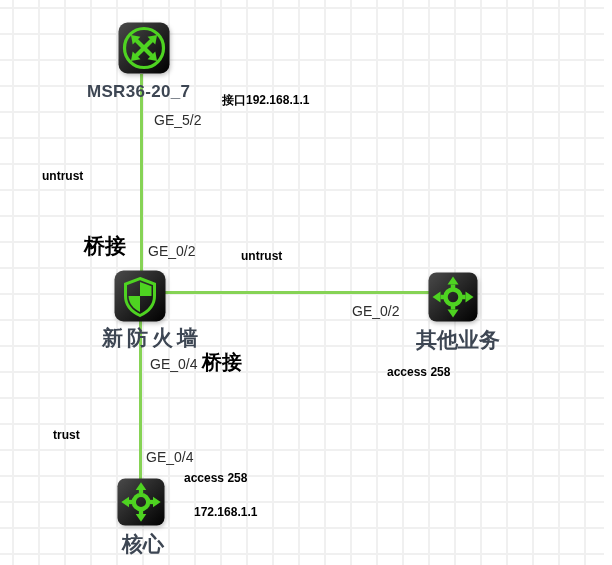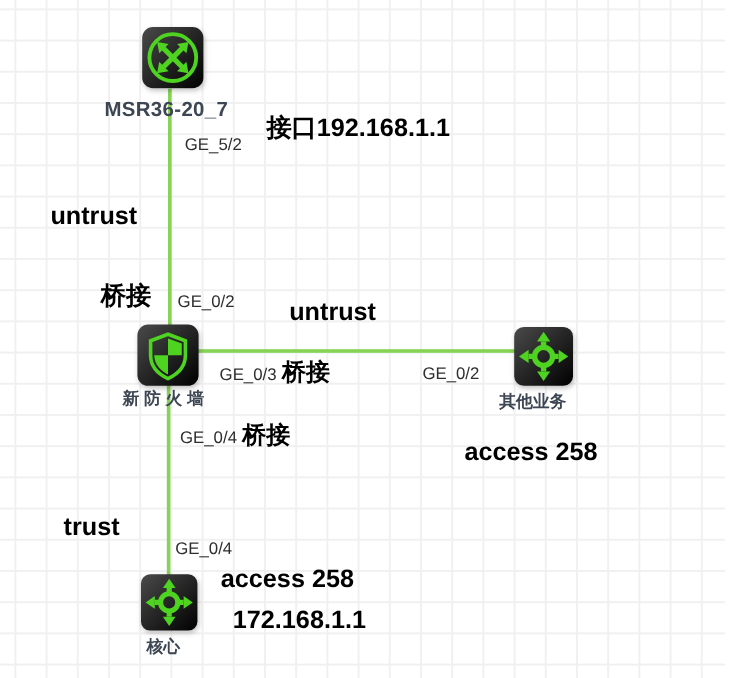--- a/index.html
+++ b/index.html
@@ -8,24 +8,24 @@
     background-color:#ffffff;
     background-image:
       linear-gradient(to right,#f0f0f0 2px,transparent 2px),
       linear-gradient(to bottom,#f0f0f0 2px,transparent 2px);
     background-size:26px 26px,26px 26px;
     background-position:12px 0,0 7px;
     font-family:Liberation Sans, sans-serif;
   }
   .link{position:absolute;background:#86d355;}
   .node-icon{position:absolute;filter:drop-shadow(1px 2px 2px rgba(0,0,0,0.25));}
-  .dev-label{position:absolute;font-weight:bold;font-size:14px;color:#3d4653;white-space:nowrap;}
+  .dev-label{position:absolute;font-weight:bold;font-size:21px;color:#3d4653;white-space:nowrap;}
   .dev-label.latin{font-size:17px;letter-spacing:0.3px;}
   .port{position:absolute;font-size:14px;color:#2e2e2e;white-space:nowrap;}
-  .ann{position:absolute;font-weight:bold;font-size:21px;color:#000;white-space:nowrap;}
+  .ann{position:absolute;font-weight:bold;font-size:12px;color:#000;white-space:nowrap;}
   .combo{position:absolute;white-space:nowrap;}
   .combo .port-part{font-size:14px;color:#2e2e2e;font-weight:normal;}
   .combo .ann-part{font-size:20px;color:#000;font-weight:bold;}
 </style>
 </head>
 <body>
 
 <div class="canvas">
 
   <div class="link" style="left:140px;top:74px;width:3px;height:230px;"></div>
@@ -100,24 +100,20 @@
       </g>
     </svg>
   </div>
   <div class="dev-label" style="left:122px;top:530px;">核心</div>
 
   <div class="port" style="left:154px;top:112px;">GE_5/2</div>
   <div class="port" style="left:148px;top:243px;">GE_0/2</div>
   <div class="port" style="left:352px;top:303px;">GE_0/2</div>
   <div class="port" style="left:146px;top:449px;">GE_0/4</div>
 
-  <div class="combo" style="left:183px;top:297px;">
-    <span class="port-part">GE_0/3</span>
-    <span class="ann-part">桥接</span>
-  </div>
   <div class="combo" style="left:150px;top:349px;">
     <span class="port-part">GE_0/4</span>
     <span class="ann-part">桥接</span>
   </div>
 
   <div class="ann" style="left:222px;top:92px;">接口192.168.1.1</div>
   <div class="ann" style="left:42px;top:169px;">untrust</div>
   <div class="ann" style="left:84px;top:232px;font-size:21px;">桥接</div>
   <div class="ann" style="left:241px;top:249px;">untrust</div>
   <div class="ann" style="left:387px;top:365px;">access 258</div>

